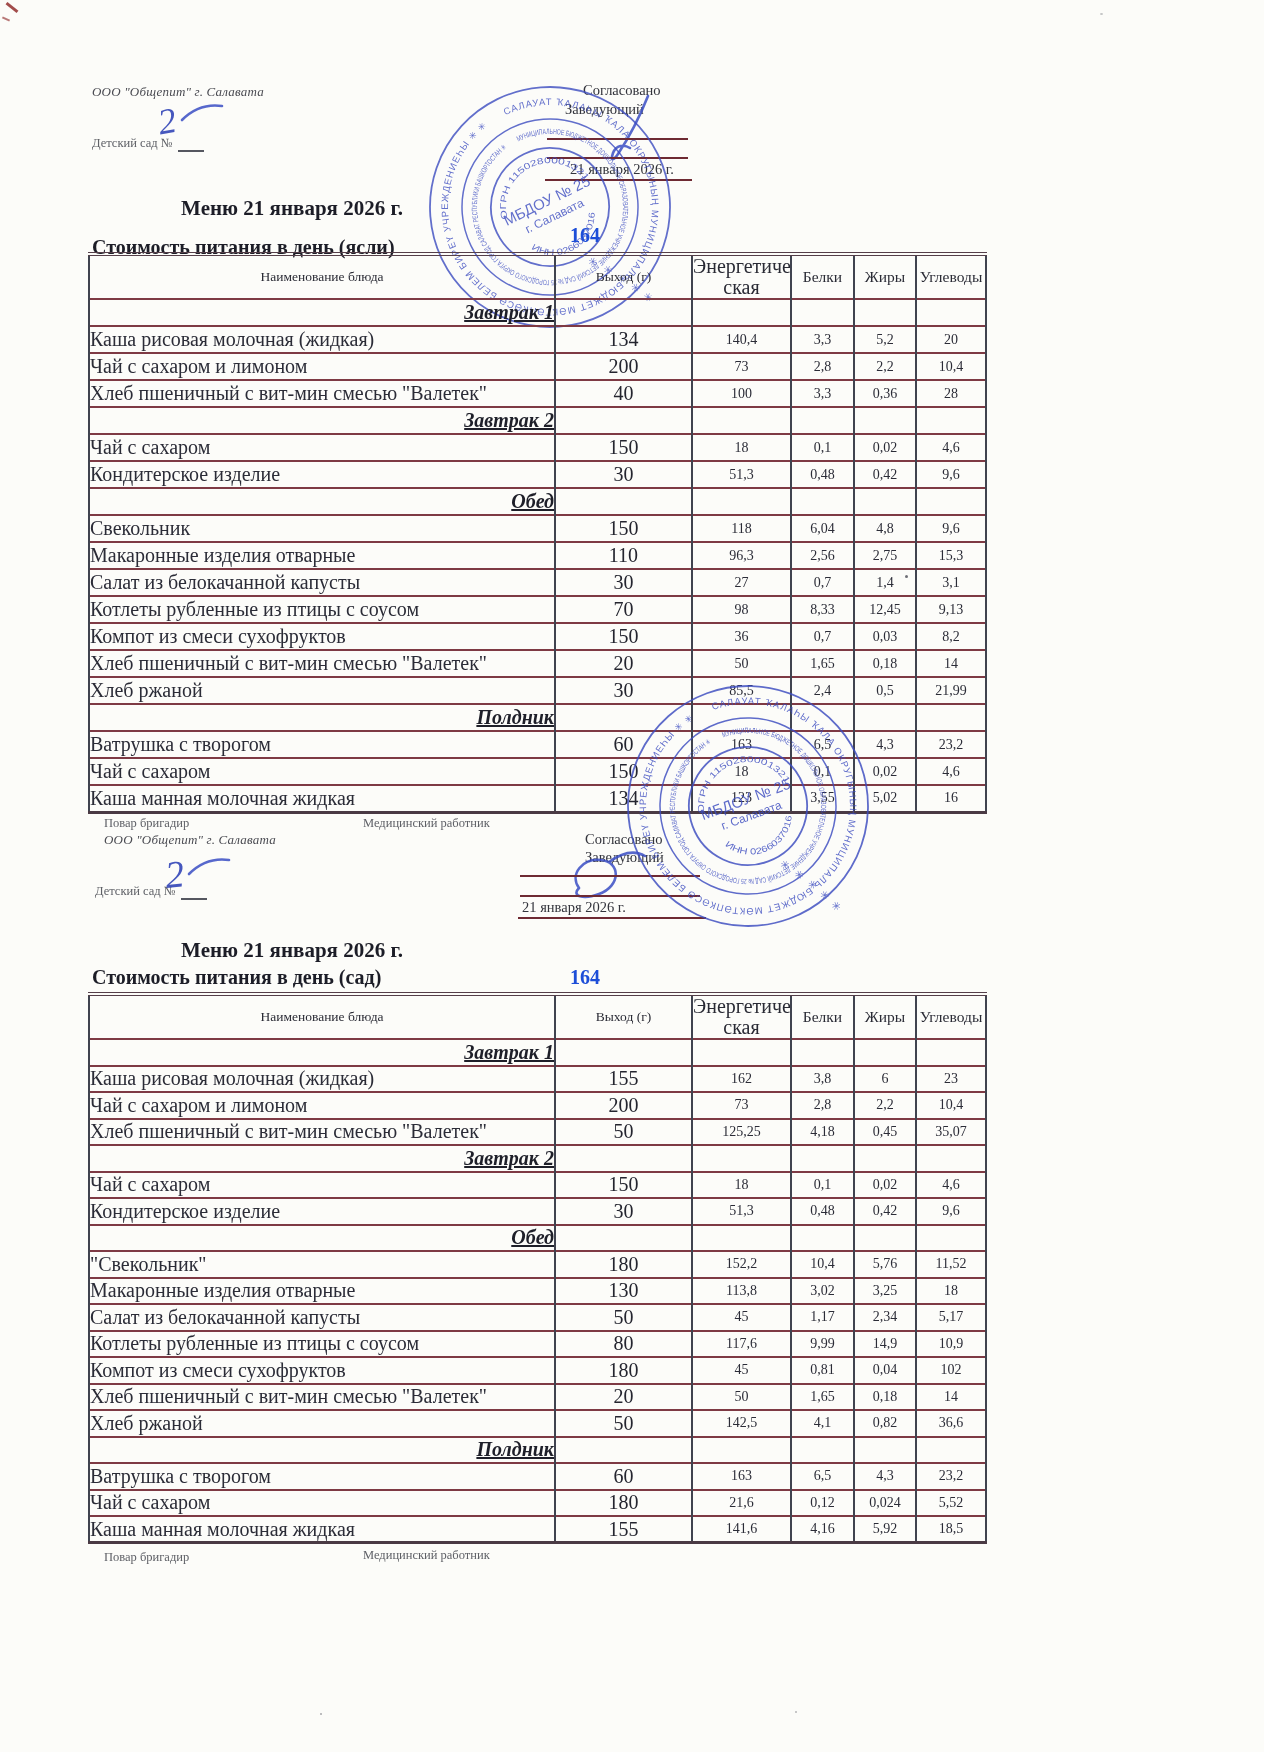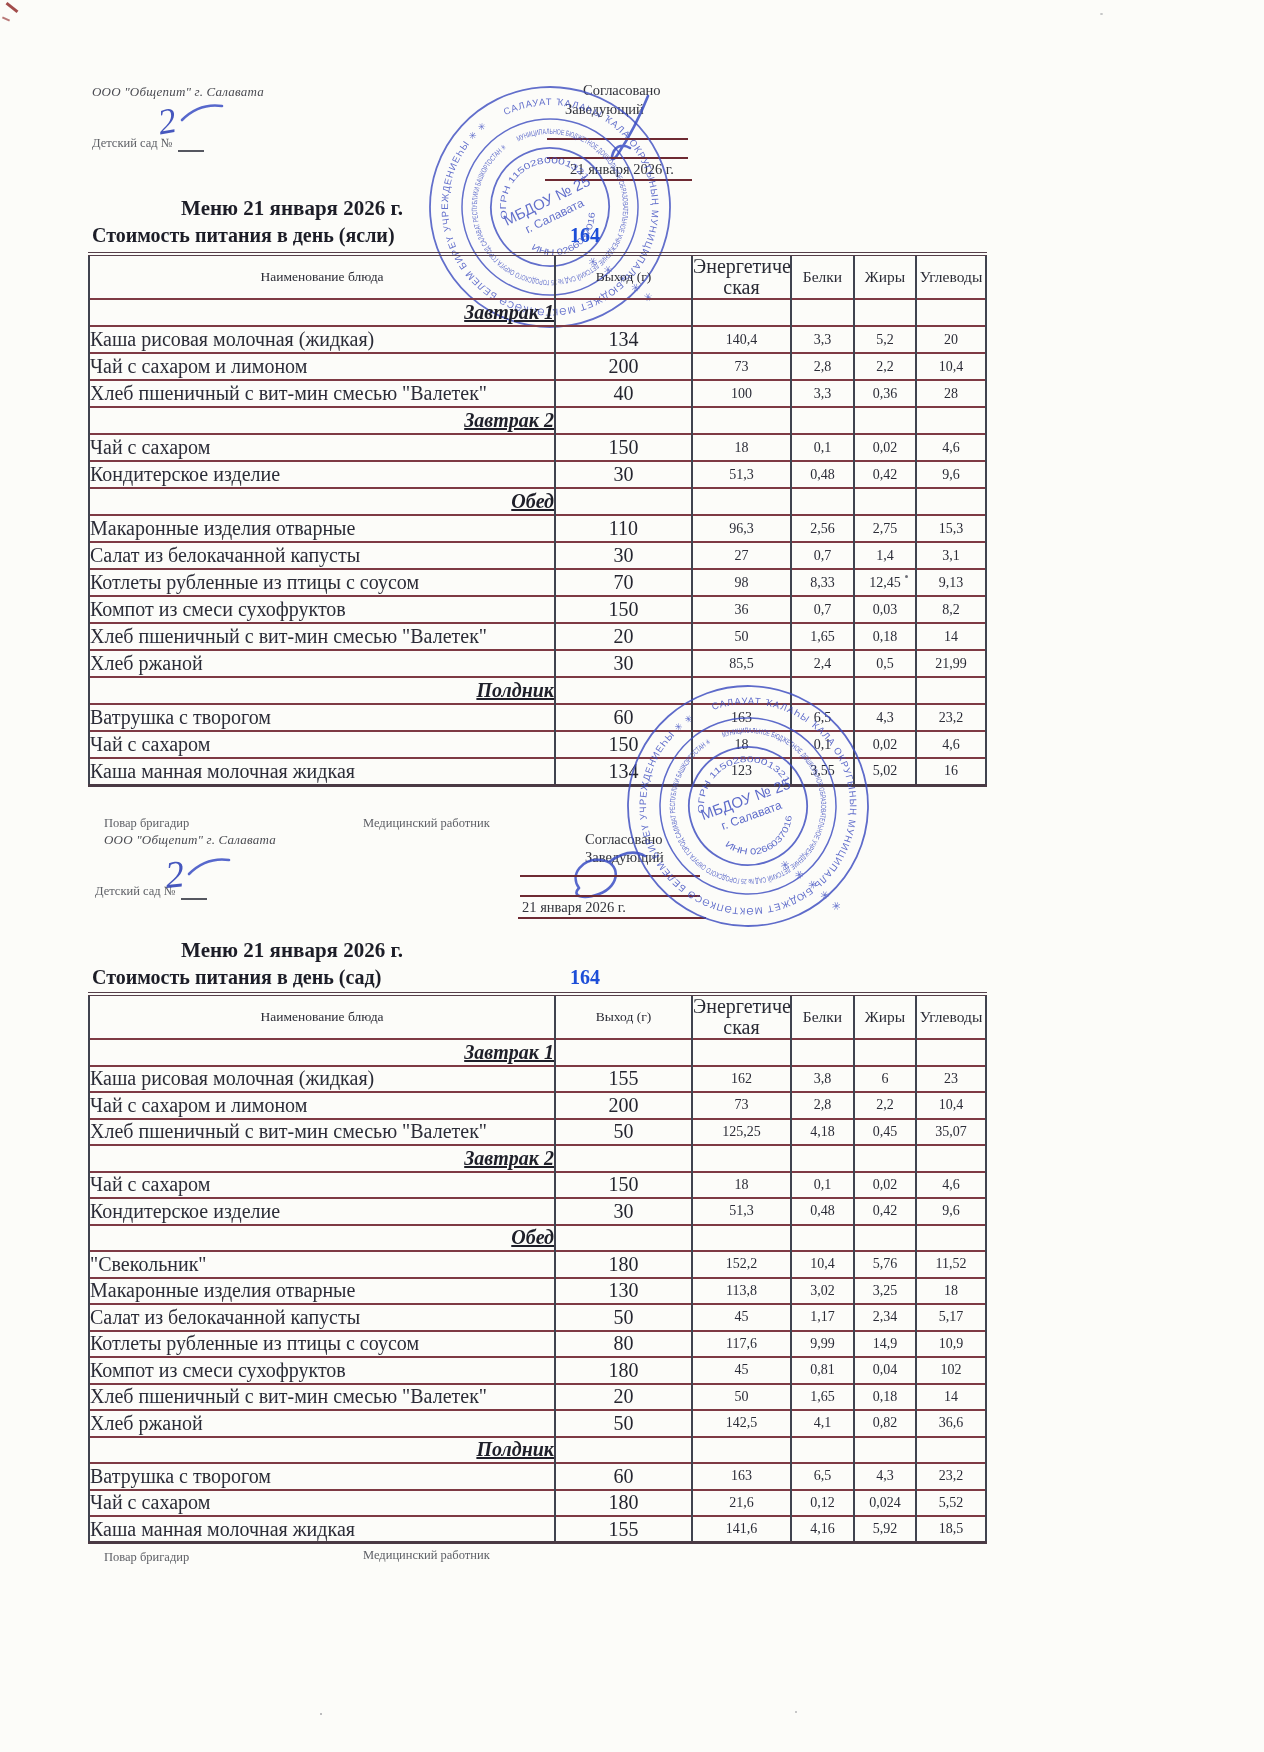--- a/index.html
+++ b/index.html
@@ -111,21 +111,21 @@
         <text x="10" y="72">✳</text>
           <text x="20" y="86">✳</text>
           <text x="29" y="100">✳</text>
           <text x="37" y="114">✳</text>
           <text x="44" y="128">✳</text>
       </g>
     </g>
   </svg>
 
   <div class="abs menu-title" style="left:90px;top:196px;width:404px;">Меню 21 января 2026 г.</div>
-  <div class="abs menu-subtitle" style="left:92px;top:224px;">Стоимость питания в день (ясли)</div>
+  <div class="abs menu-subtitle" style="left:92px;top:236px;">Стоимость питания в день (ясли)</div>
   <div class="abs menu-cost" style="left:545px;top:224px;">164</div>
 
   <table class="menu-table t1" style="left:88px;top:252px;">
     <colgroup>
       <col style="width:466px;">
         <col style="width:137px;">
         <col style="width:99px;">
       <col style="width:63px;">
         <col style="width:62px;">
         <col style="width:70px;">
@@ -197,20 +197,28 @@
           <td class="c-num">0,42</td>
           <td class="c-num">9,6</td>
         </tr>
         <tr>
           <td class="section-cell"><span class="section-label">Обед</span></td>
           <td></td>
           <td></td>
           <td></td>
           <td></td>
           <td></td>
+        </tr>
+        <tr>
+          <td class="c-name">Свекольник</td>
+          <td class="c-out">150</td>
+          <td class="c-num">118</td>
+          <td class="c-num">6,04</td>
+          <td class="c-num">4,8</td>
+          <td class="c-num">9,6</td>
         </tr>
         <tr>
           <td class="c-name">Макаронные изделия отварные</td>
           <td class="c-out">110</td>
           <td class="c-num">96,3</td>
           <td class="c-num">2,56</td>
           <td class="c-num">2,75</td>
           <td class="c-num">15,3</td>
         </tr>
         <tr>

